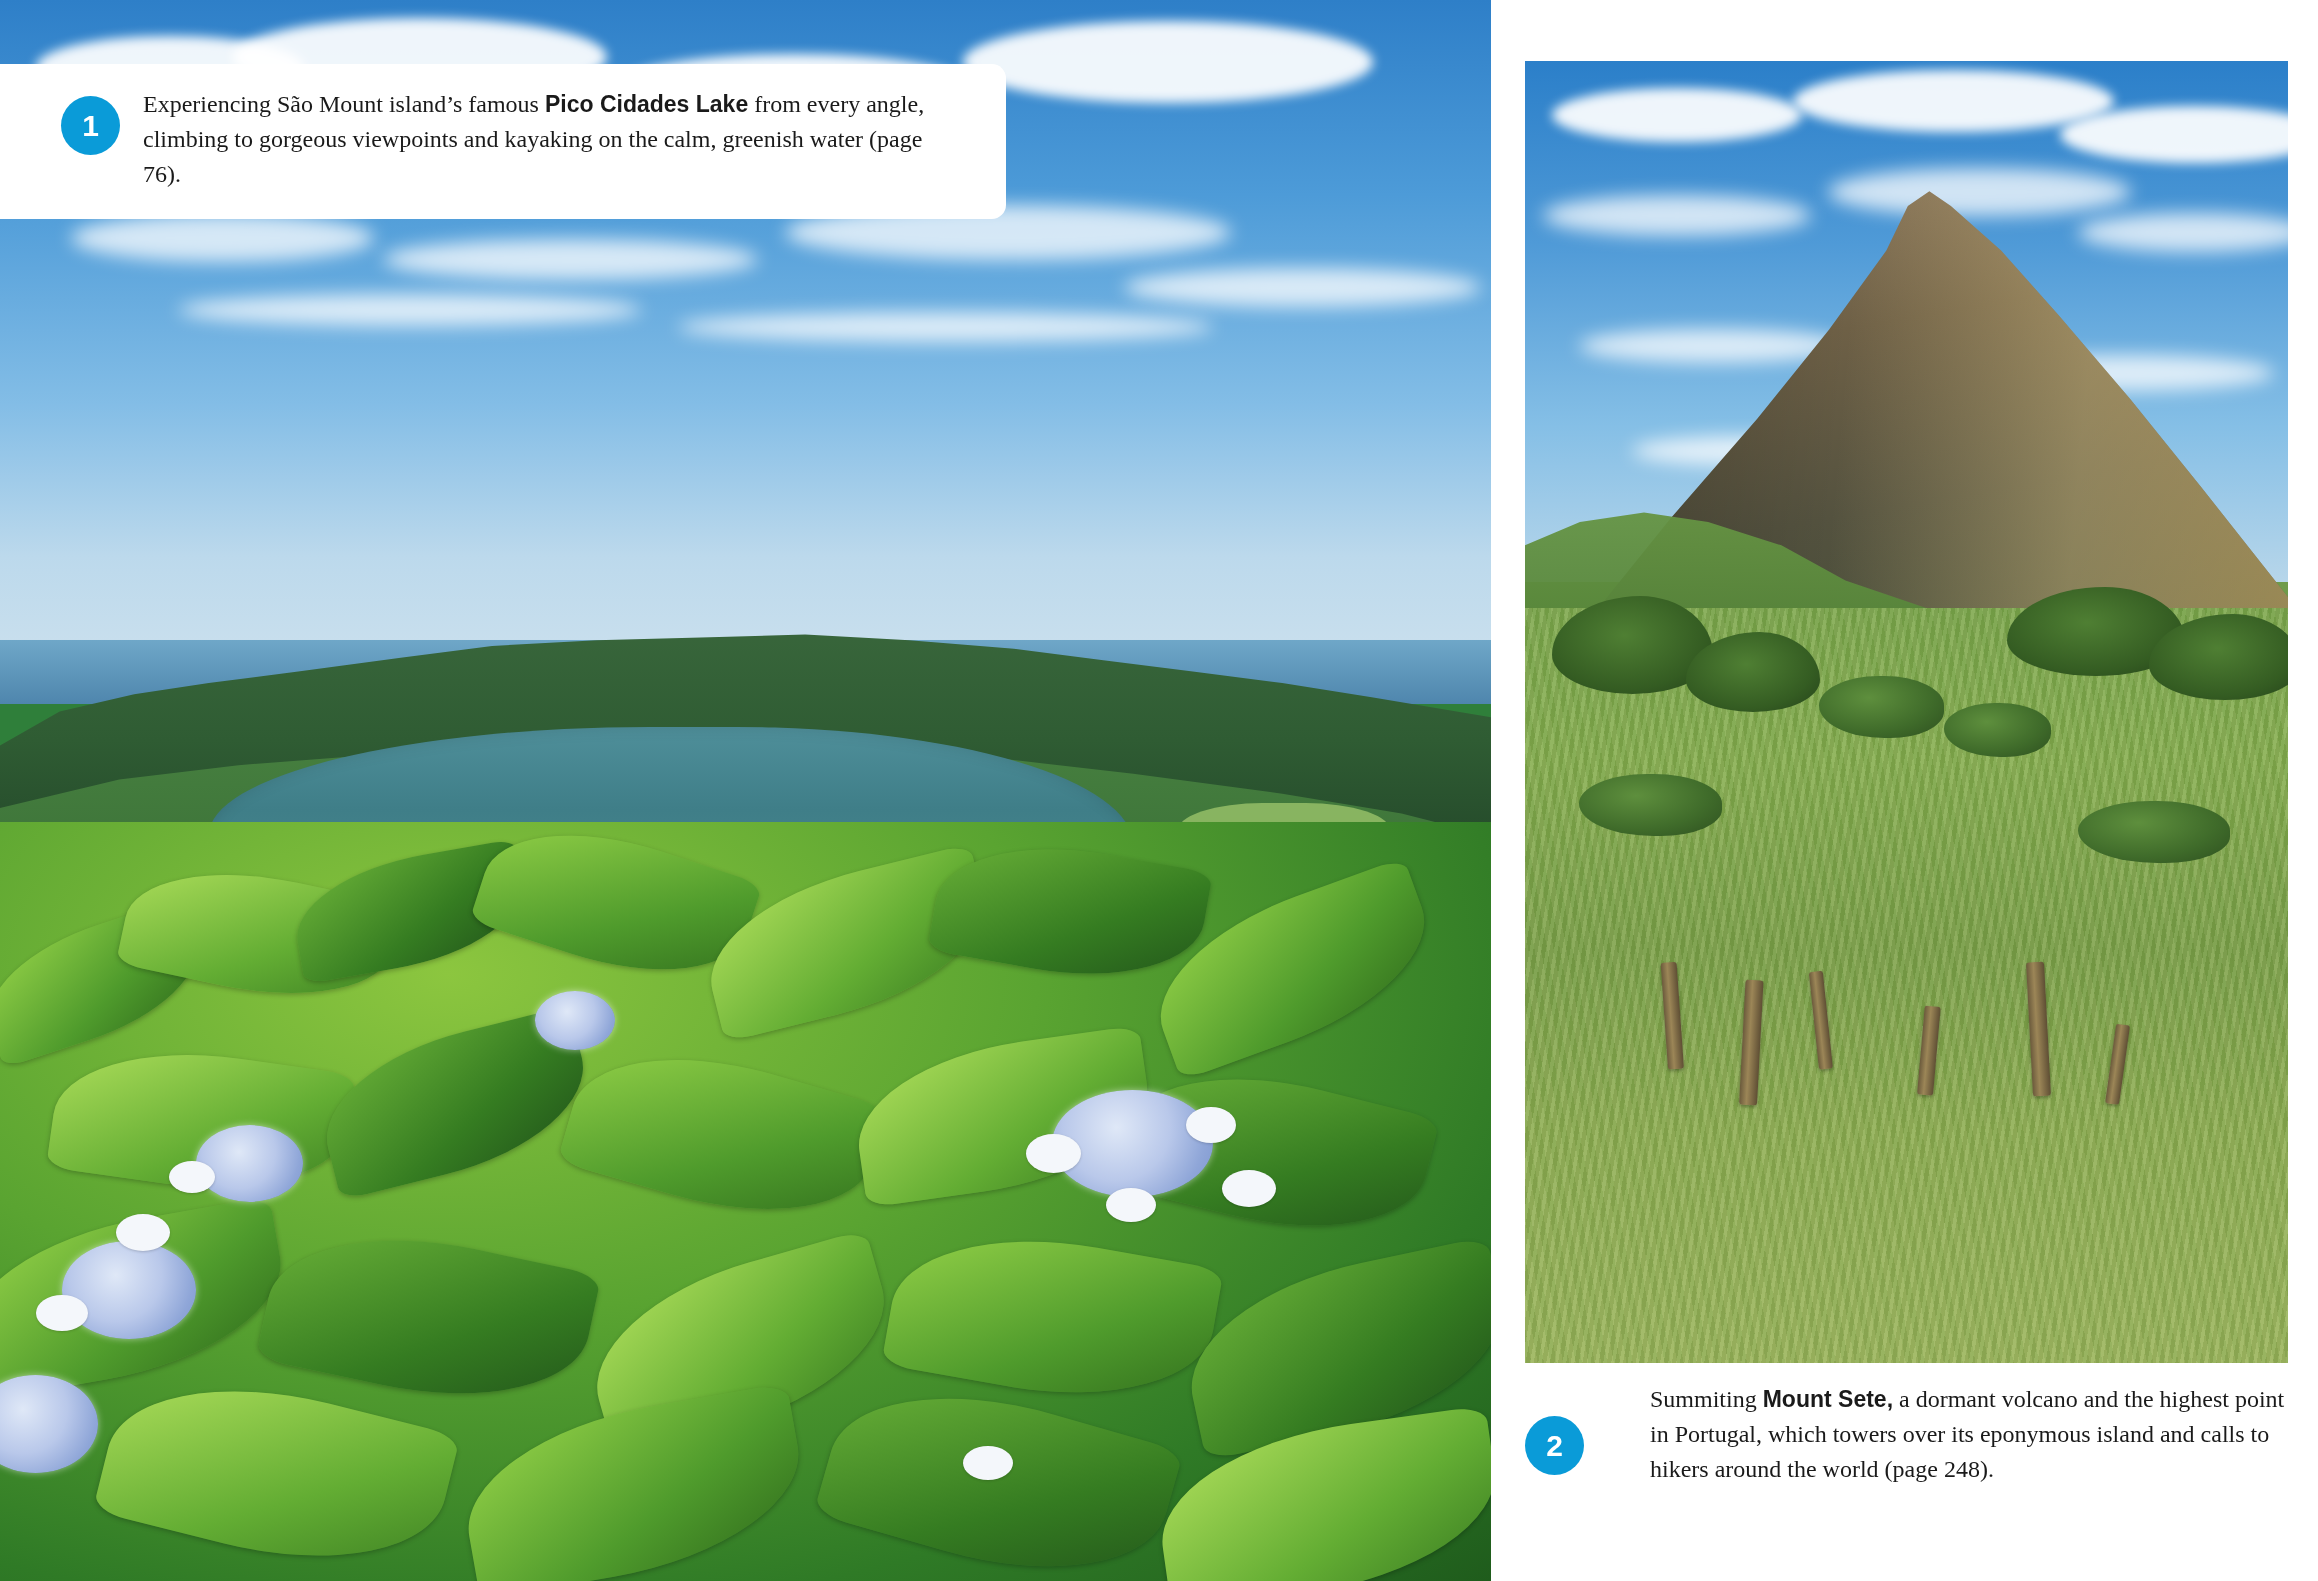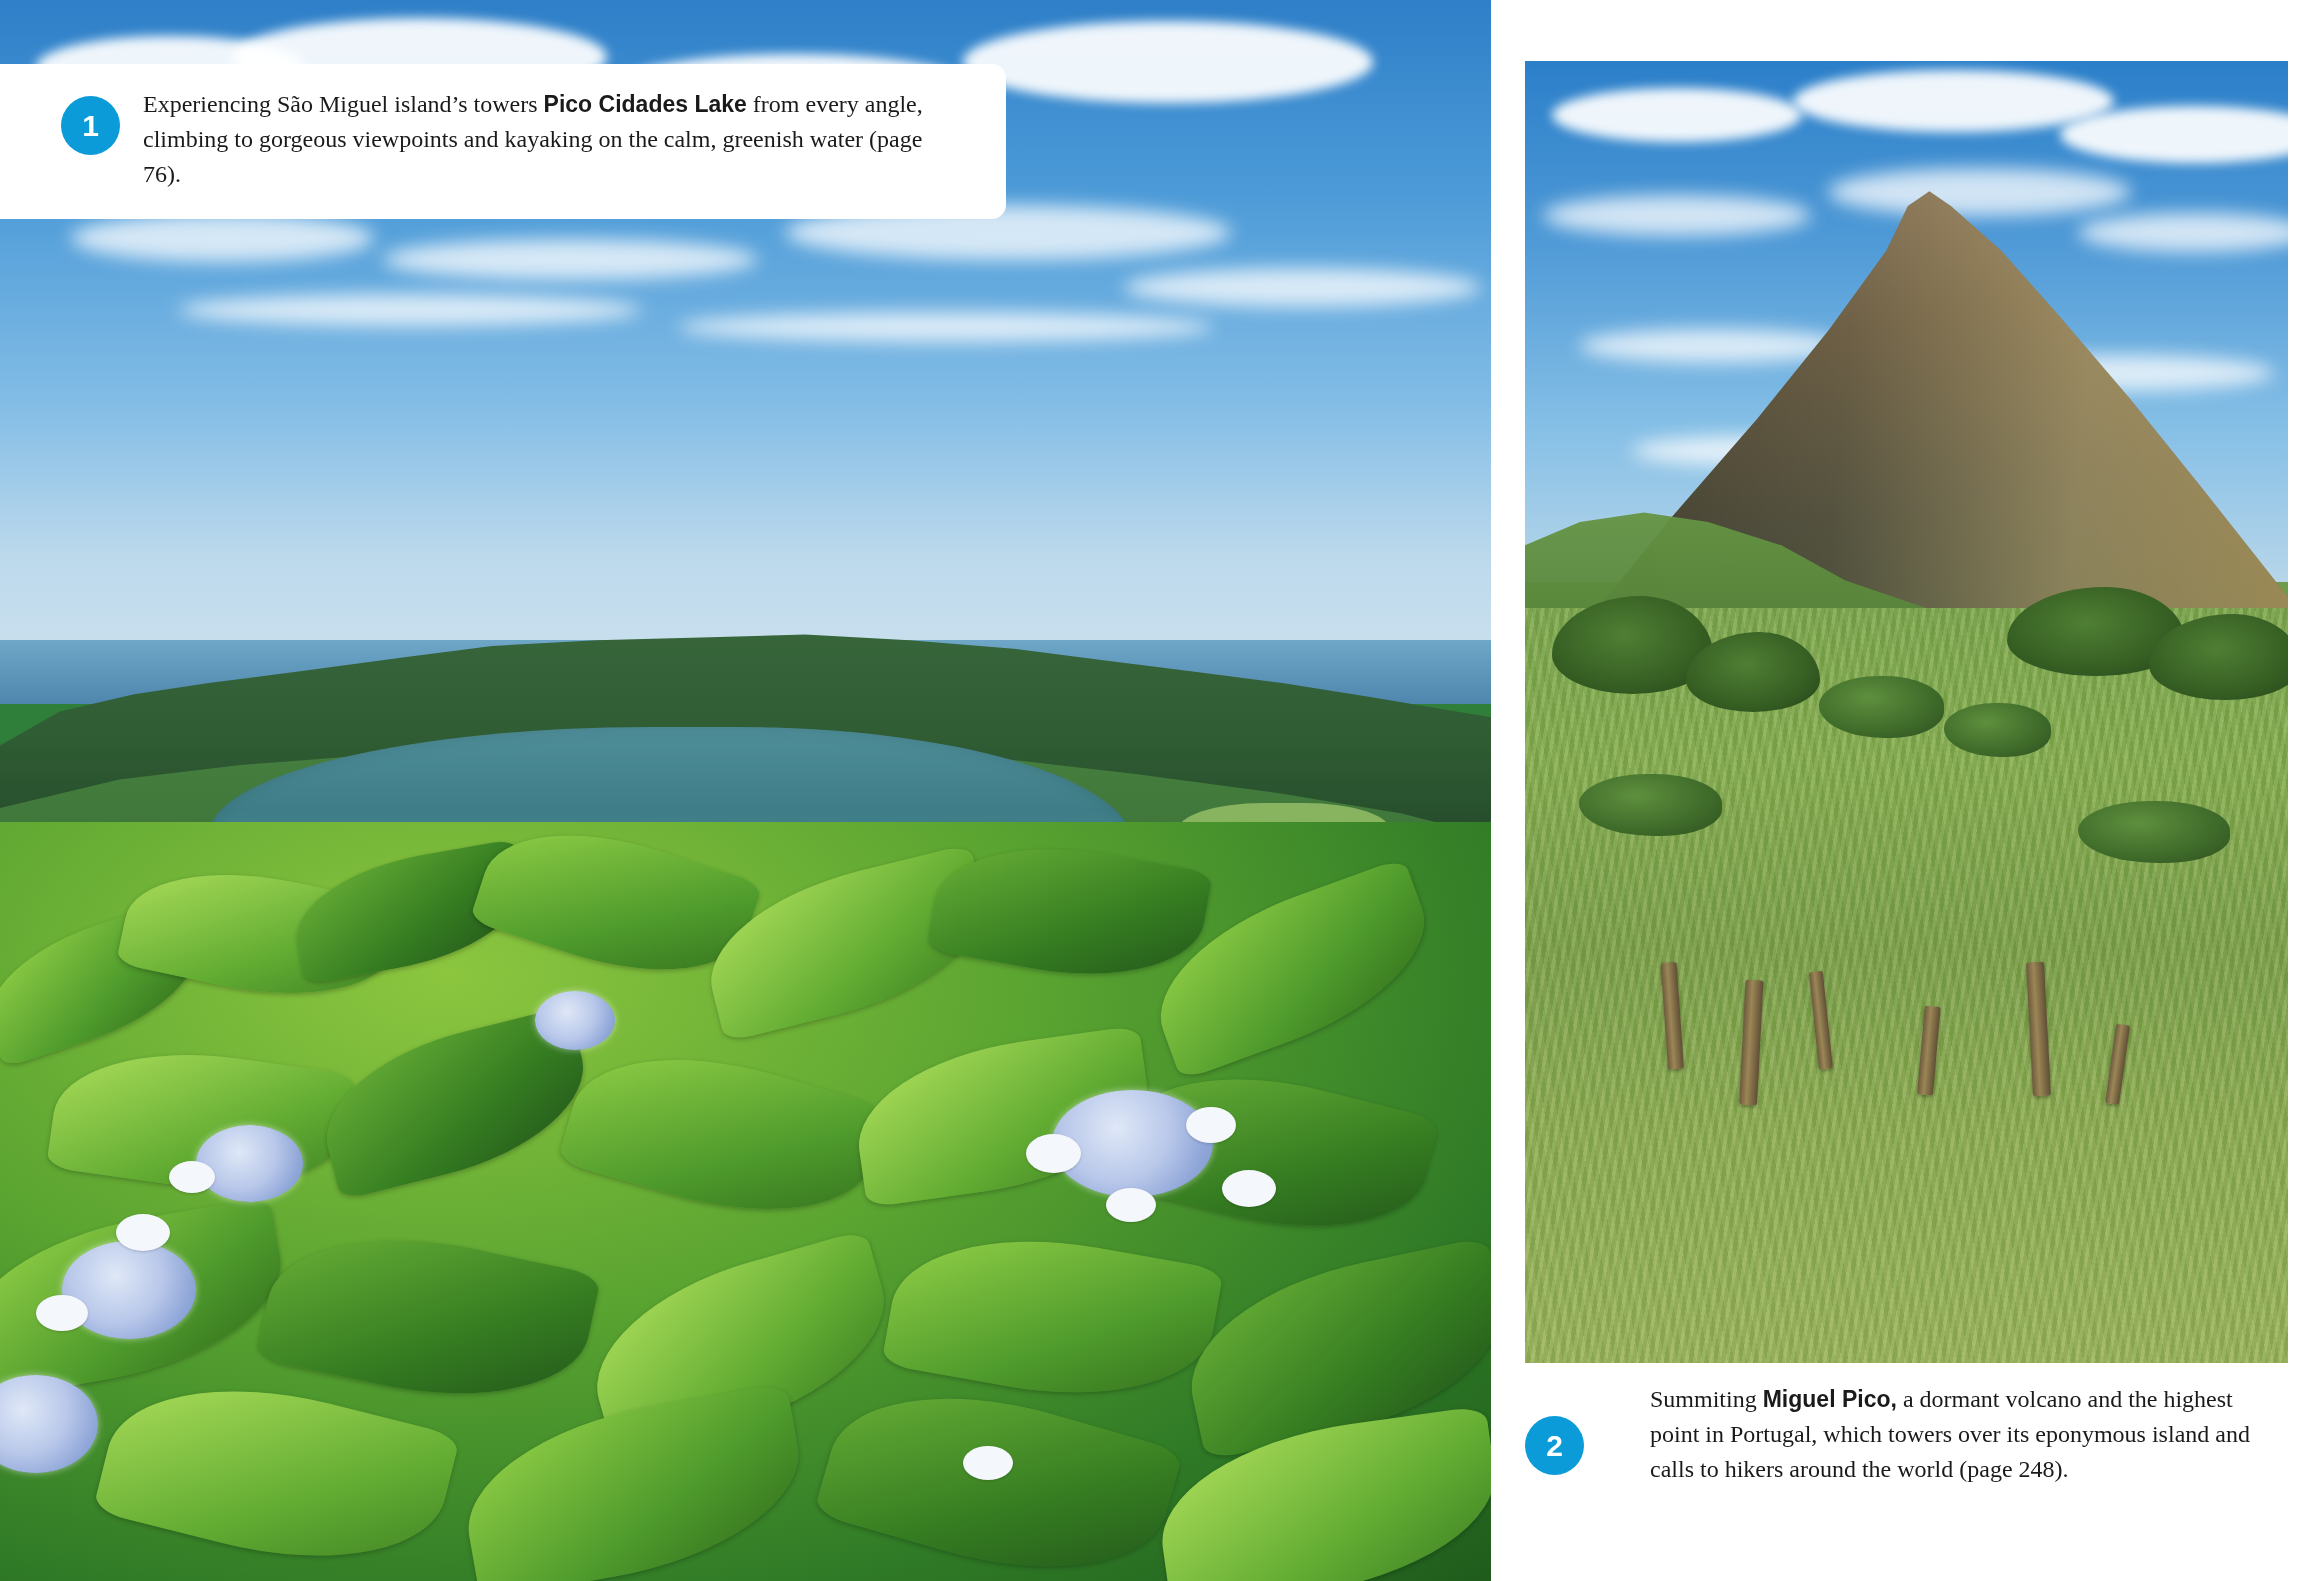--- a/index.html
+++ b/index.html
@@ -290,21 +290,21 @@
 
         <div class="flower" style="left:-27px;  top:553px; width:125px; height:98px;"></div>
         <div class="flower" style="left:535px;  top:169px; width:80px;  height:59px;"></div>
         <div class="petal" style="left:963px; top:624px; width:50px;  height:34px;"></div>
       </div>
     </div>
 
     <div class="badge badge-1">1</div>
 
     <div class="caption-1">
-      <p class="caption-text"><span>Experiencing São Miguel island’s towers </span><b>Pico Cidades Lake</b><span> from every angle, climbing to gorgeous viewpoints and kayaking on the calm, greenish water (page 76).</span></p>
+      <p class="caption-text"><span>Experiencing São Mount island’s famous </span><b>Pico Cidades Lake</b><span> from every angle, climbing to gorgeous viewpoints and kayaking on the calm, greenish water (page 76).</span></p>
     </div>
   </div>
 
   <div class="page-right">
 
     <div class="photo-pico">
       <div class="pico-sky"></div>
 
       <div class="cloud" style="left:27px;  top:27px;  width:250px; height:54px;"></div>
       <div class="cloud" style="left:268px; top:9px;  width:321px; height:62px;"></div>
@@ -334,20 +334,20 @@
 
       <div class="post" style="left:143px; top:901px; width:16px; height:107px; transform:rotate(-4deg);"></div>
       <div class="post" style="left:214px; top:919px; width:18px; height:125px; transform:rotate(3deg);"></div>
       <div class="post" style="left:294px; top:910px; width:14.3px; height:98px; transform:rotate(-6deg);"></div>
       <div class="post" style="left:392px; top:945px; width:16px; height:89px; transform:rotate(5deg);"></div>
       <div class="post" style="left:508px; top:901px; width:18px; height:134px; transform:rotate(-3deg);"></div>
       <div class="post" style="left:580px; top:963px; width:14.3px; height:80px;  transform:rotate(8deg);"></div>
     </div>
 
     <div class="caption-2">
-      <p class="caption-text"><span>Summiting </span><b>Miguel Pico,</b><span> a dormant volcano and the highest point in Portugal, which towers over its eponymous island and calls to hikers around the world (page 248).</span></p>
+      <p class="caption-text"><span>Summiting </span><b>Mount Sete,</b><span> a dormant volcano and the highest point in Portugal, which towers over its eponymous island and calls to hikers around the world (page 248).</span></p>
     </div>
   </div>
 
   <div class="badge badge-2">2</div>
 
 </div>
 
 
 </body></html>

